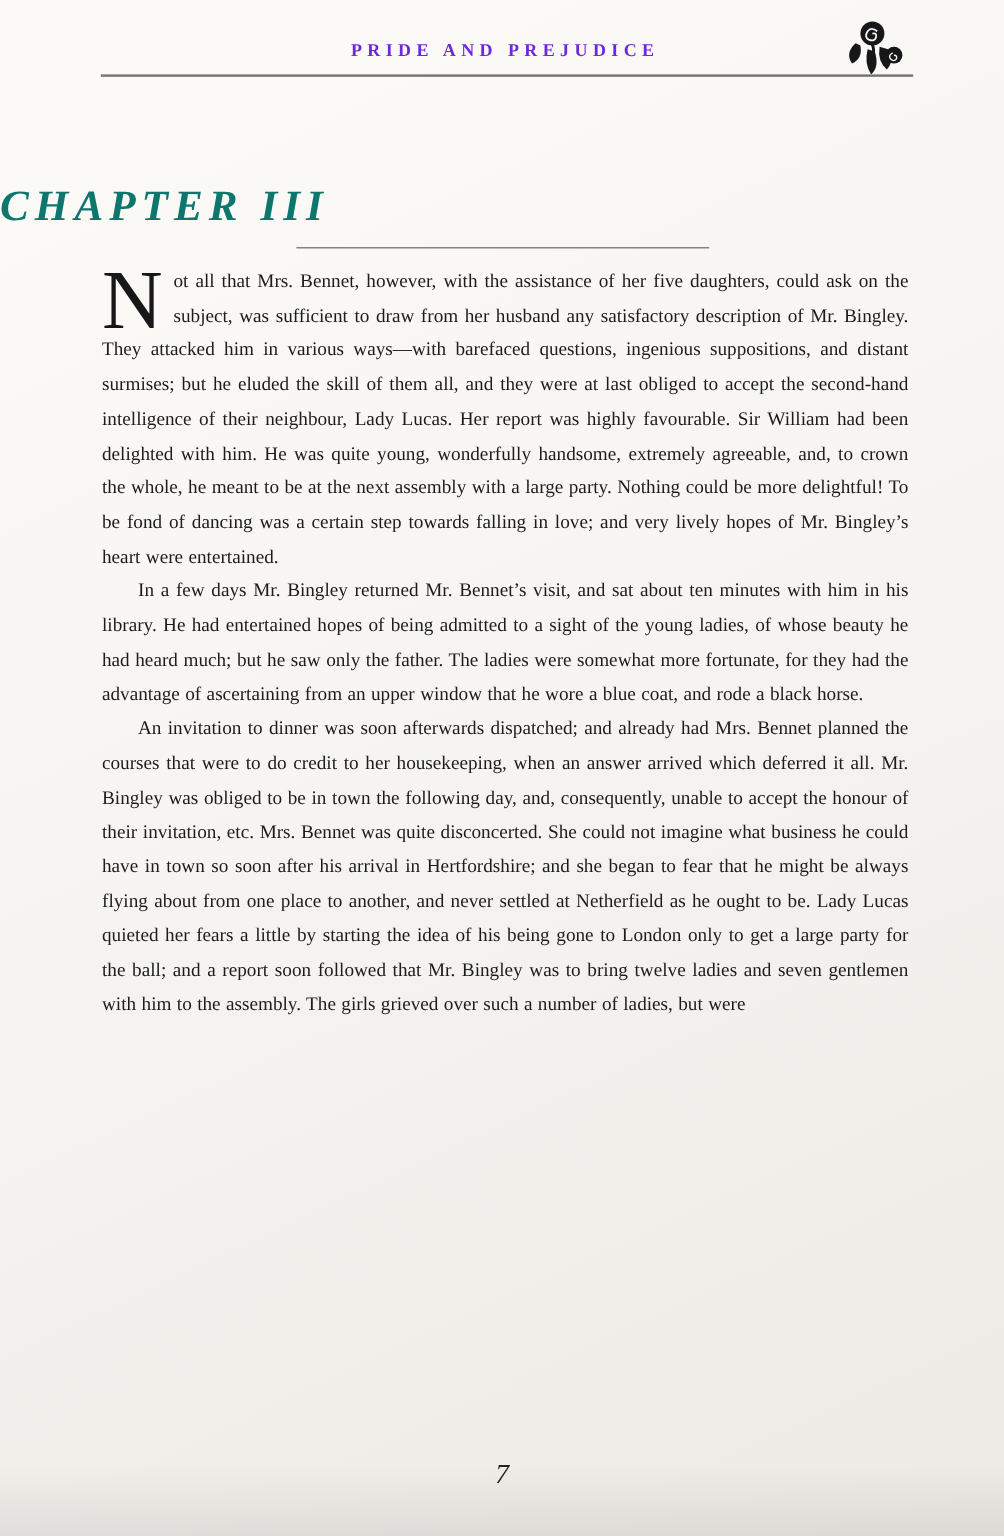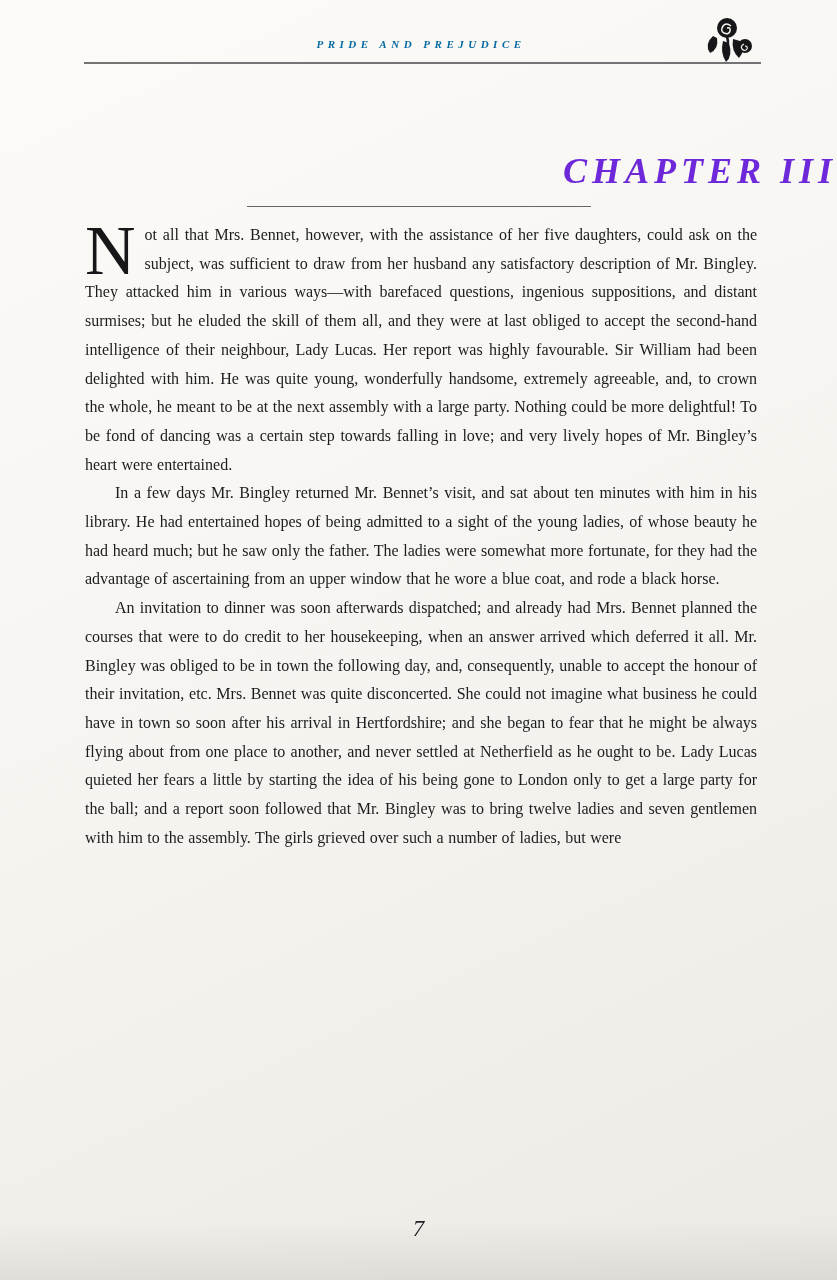--- a/index.html
+++ b/index.html
@@ -26,25 +26,24 @@
     pointer-events: none;
   }
   .running-header {
     position: absolute;
     top: 34px;
     left: 85px;
     right: 80px;
     text-align: center;
   }
   .running-title {
-    font-size: 11px;
+    font-size: 15px;
     font-weight: bold;
     letter-spacing: 4.5px;
-    color: #0369a1;
-    font-style: italic;
+    color: #6d28d9;
   }
   .ornament {
     position: absolute;
     right: -8px;
     top: -20px;
   }
   .header-rule {
     position: absolute;
     top: 62px;
     left: 84px;
@@ -53,26 +52,26 @@
     border-top: 2px solid #5c5c5e;
     margin: 0;
     opacity: 0.85;
   }
   .chapter-title {
     position: absolute;
     top: 150px;
     left: 0;
     width: 100%;
     margin: 0;
-    text-align: right;
+    text-align: left;
     font-style: italic;
     font-weight: 600;
     font-size: 36px;
     letter-spacing: 5px;
-    color: #6d28d9;
+    color: #0f766e;
   }
   .title-rule {
     position: absolute;
     top: 206px;
     left: 50%;
     transform: translateX(-50%);
     width: 344px;
     border: none;
     border-top: 1.5px solid #4c4c4e;
     margin: 0;

